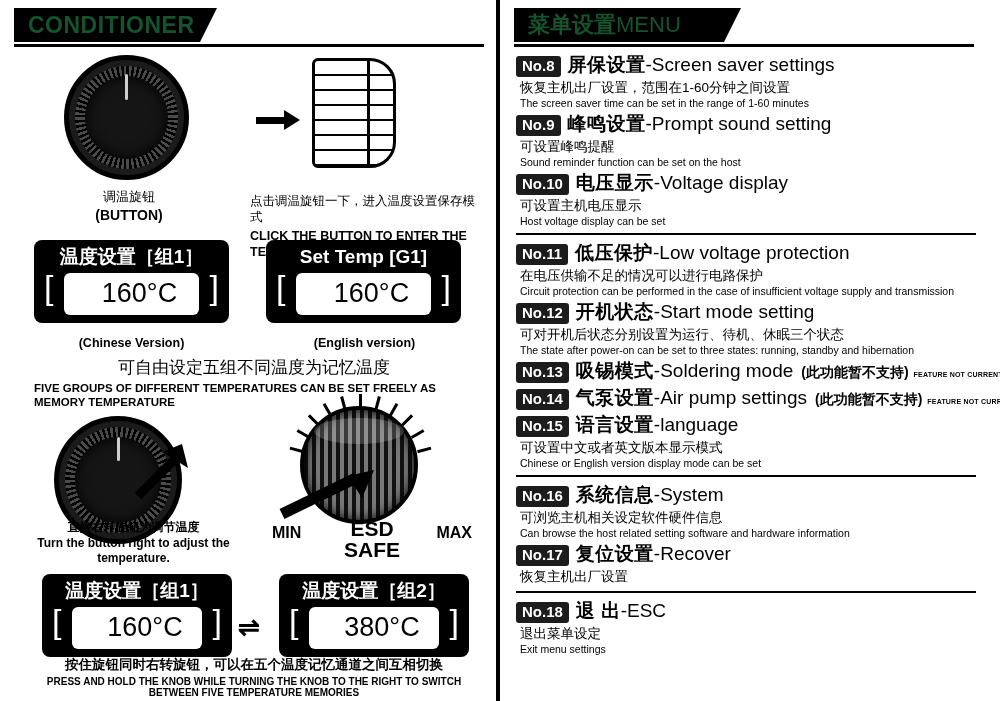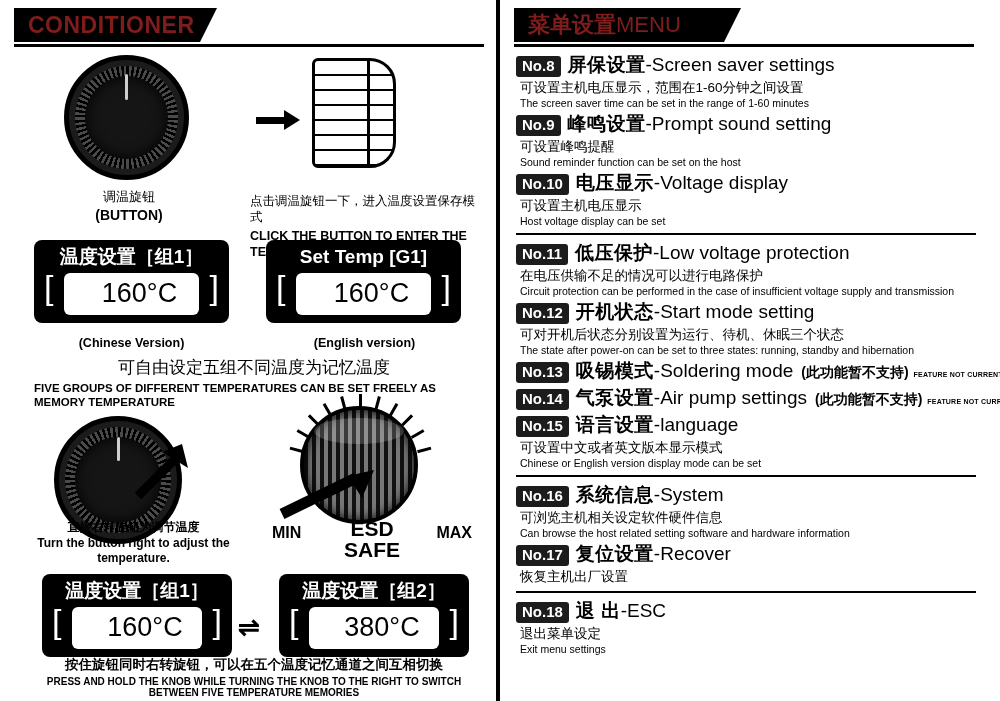--- a/index.html
+++ b/index.html
@@ -32,21 +32,21 @@
   .banner .bar:after {
     content: "";
     position: absolute;
     right: -17px; top: 0;
     width: 0; height: 0;
     border-left: 17px solid #000;
     border-bottom: 34px solid transparent;
   }
   .banner .btxt {
     position: relative;
-    color: #7f1d1d;
+    color: #14532d;
     font-weight: bold;
     z-index: 3;
     white-space: nowrap;
   }
   .rule {
     height: 3px;
     background: #000;
     width: 100%;
   }
 
@@ -478,21 +478,21 @@
     </div>
     <div class="rule" id="menu-rule"></div>
 
     <div class="menu-list" id="menu-list">
         <div class="item">
           <div class="head">
             <span class="no">No.8</span>
             <span class="ttl-cn">屏保设置</span>
             <span class="ttl-en">-Screen saver settings</span>
           </div>
-          <div class="desc-cn">可设置主机电压显示，范围在1-60分钟之间设置</div>
+          <div class="desc-cn">恢复主机出厂设置，范围在1-60分钟之间设置</div>
           <div class="desc-en">The screen saver time can be set in the range of 1-60 minutes</div>
         </div>
         <div class="item">
           <div class="head">
             <span class="no">No.9</span>
             <span class="ttl-cn">峰鸣设置</span>
             <span class="ttl-en">-Prompt sound setting</span>
           </div>
           <div class="desc-cn">可设置峰鸣提醒</div>
           <div class="desc-en">Sound reminder function can be set on the host</div>

